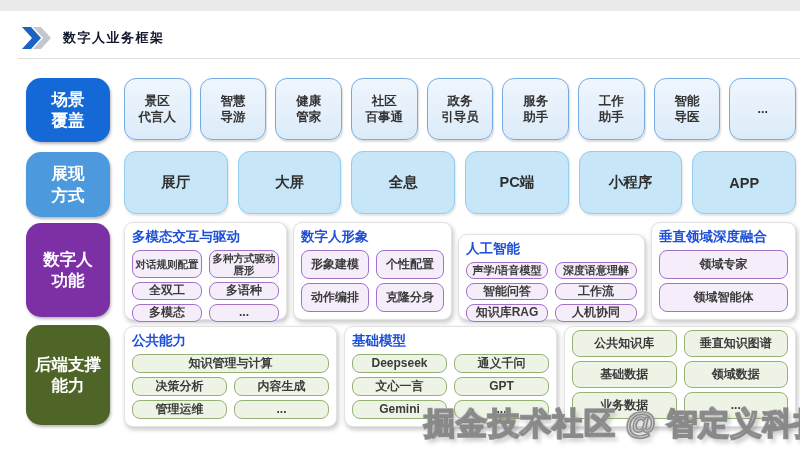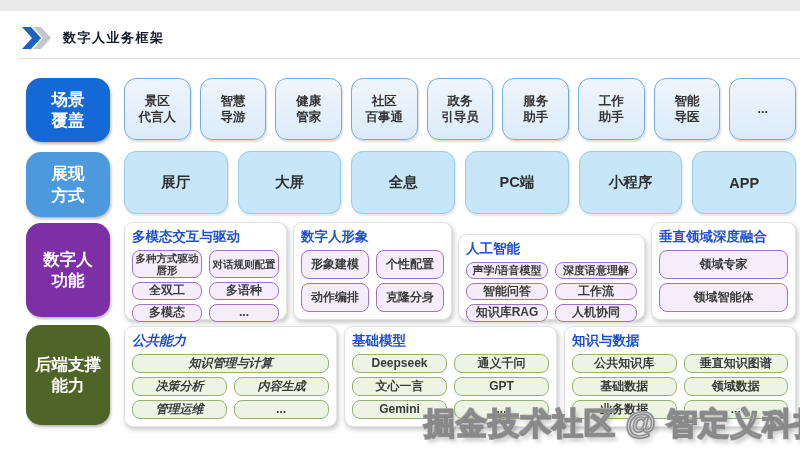--- a/index.html
+++ b/index.html
@@ -28,21 +28,21 @@
 
   #row-func{top:222px;height:98px;gap:6px;}
   #row-back{top:326px;height:101px;gap:7px;}
   .group{background:#fff;border:1px solid #e2e2e2;border-radius:9px;
          box-shadow:1.5px 2.5px 4px rgba(0,0,0,.20);
          display:flex;flex-direction:column;padding:3px 7px 7px;box-sizing:border-box;flex:none;}
   #row-func .group:nth-child(1){width:163px;}
   #row-func .group:nth-child(2){width:159px;}
   #row-func .group:nth-child(3){width:187px;margin-top:12px;}
   #row-func .group:nth-child(4){flex:1;}
-  #row-back .group:nth-child(1){width:213px;font-style:italic;}
+  #row-back .group:nth-child(1){width:213px;}
   #row-back .group:nth-child(2){width:213px;}
   #row-back .group:nth-child(3){flex:1;}
   .group-title{font-size:13.5px;font-weight:bold;color:#1d4ed8;text-align:left;padding:2px 0 4px;}
   .items{flex:1;display:grid;grid-template-columns:1fr 1fr;gap:4px 7px;}
   .items.cols-1{grid-template-columns:1fr;}
   .item{border-radius:8px;display:flex;align-items:center;justify-content:center;text-align:center;
         padding:1px 2px;font-size:12px;font-weight:bold;color:#3a3a3a;line-height:1.15;}
   .item.span2{grid-column:1/-1;}
   .func-item{background:#f5eefa;border:1.5px solid #a272c8;}
   .back-item{background:#edf4e6;border:1.5px solid #95b273;}
@@ -94,22 +94,22 @@
       <div class="chip-display">大屏</div>
       <div class="chip-display">全息</div>
       <div class="chip-display">PC端</div>
       <div class="chip-display">小程序</div>
       <div class="chip-display">APP</div>
     </div>
   <div id="row-func" class="row">
       <div class="group">
         <div class="group-title">多模态交互与驱动</div>
         <div class="items">
+          <div class="item func-item">对话规则配置</div>
           <div class="item func-item">多种方式驱动唇形</div>
-          <div class="item func-item">对话规则配置</div>
           <div class="item func-item">全双工</div>
           <div class="item func-item">多语种</div>
           <div class="item func-item">多模态</div>
           <div class="item func-item">...</div>
         </div>
       </div>
       <div class="group">
         <div class="group-title">数字人形象</div>
         <div class="items">
           <div class="item func-item">形象建模</div>
@@ -153,21 +153,20 @@
         <div class="items">
           <div class="item back-item">Deepseek</div>
           <div class="item back-item">通义千问</div>
           <div class="item back-item">文心一言</div>
           <div class="item back-item">GPT</div>
           <div class="item back-item">Gemini</div>
           <div class="item back-item">...</div>
         </div>
       </div>
       <div class="group">
-        <div class="group-title">知识与数据</div>
         <div class="items">
           <div class="item back-item">公共知识库</div>
           <div class="item back-item">垂直知识图谱</div>
           <div class="item back-item">基础数据</div>
           <div class="item back-item">领域数据</div>
           <div class="item back-item">业务数据</div>
           <div class="item back-item">...</div>
         </div>
       </div>
     </div>

